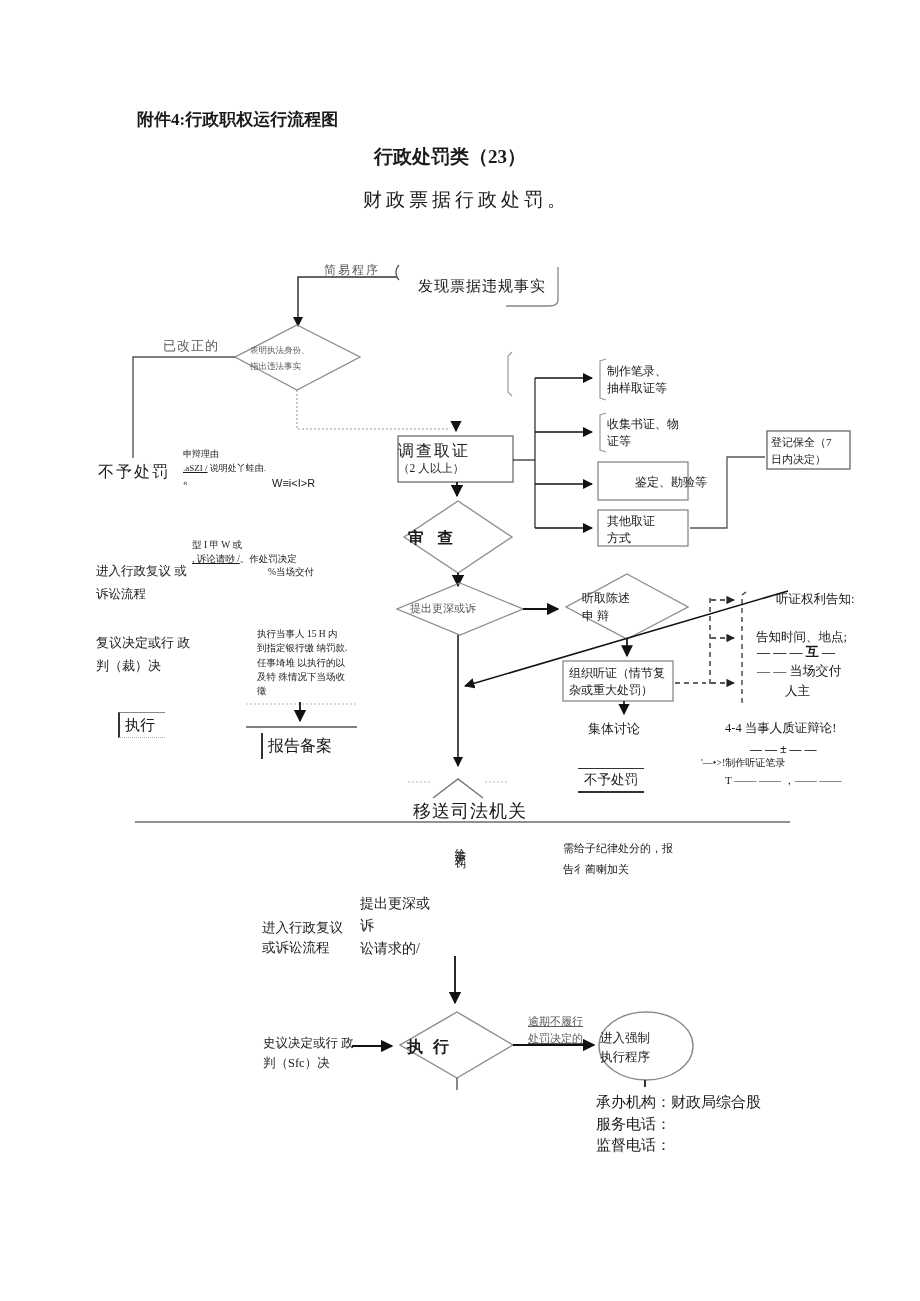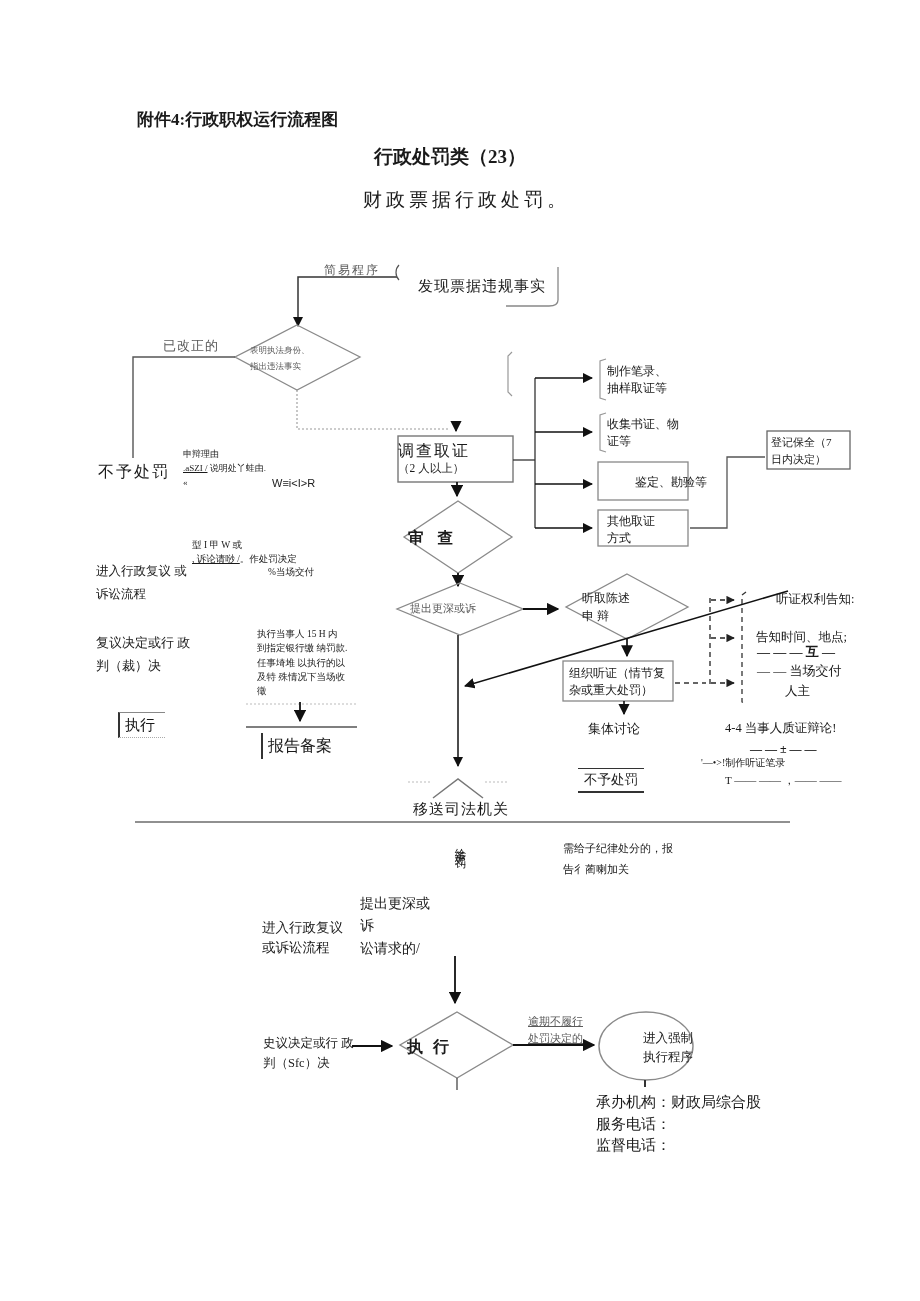--- a/index.html
+++ b/index.html
@@ -148,21 +148,21 @@
 日内决定）</div>
 
   <div class="t c" style="left:408px;top:528px;width:100px;font-size:15.5px;font-weight:bold;letter-spacing:5px;">审 查</div>
   <div class="t gray c" style="left:410px;top:601px;width:100px;font-size:11px;">提出更深或诉</div>
   <div class="t pre c" style="left:582px;top:589px;width:90px;font-size:12px;line-height:1.5;">听取陈述
 申 辩</div>
   <div class="t pre" style="left:569px;top:665px;font-size:12px;line-height:1.45;">组织听证（情节复
 杂或重大处罚）</div>
   <div class="t" style="left:588px;top:720px;font-size:13px;">集体讨论</div>
   <div class="t nopen" style="left:578px;top:768px;font-size:13.5px;">不予处罚</div>
-  <div class="t" style="left:413px;top:799px;font-size:15px;letter-spacing:1px;">移送司法机关</div>
+  <div class="t" style="left:413px;top:799px;font-size:18px;letter-spacing:1px;">移送司法机关</div>
 
   <div class="t" style="left:776px;top:591px;font-size:12.5px;">听证权利告知:</div>
   <div class="t" style="left:756px;top:629px;font-size:12.5px;">告知时间、地点;</div>
   <div class="t" style="left:757px;top:643px;font-size:13px;font-weight:bold;">— — — 互 —</div>
   <div class="t" style="left:757px;top:662px;font-size:13px;">— —  当场交付</div>
   <div class="t" style="left:785px;top:683px;font-size:12.5px;">人主</div>
   <div class="t" style="left:725px;top:720px;font-size:12.5px;">4-4 当事人质证辩论!</div>
   <div class="t" style="left:750px;top:741px;font-size:12px;font-weight:bold;">— — ± — —</div>
   <div class="t" style="left:701px;top:756px;font-size:10px;">'—•&gt;!制作听证笔录</div>
   <div class="t" style="left:725px;top:773px;font-size:11px;">T —— ——  ，—— ——</div>
@@ -172,20 +172,20 @@
 告彳蔺喇加关</div>
   <div class="t pre c" style="left:360px;top:893px;width:80px;font-size:14px;line-height:1.6;">提出更深或诉
 讼请求的/</div>
   <div class="t pre c" style="left:262px;top:918px;width:95px;font-size:13.5px;line-height:1.5;">进入行政复议
 或诉讼流程</div>
   <div class="t pre" style="left:263px;top:1033px;font-size:12.5px;line-height:1.6;">史议决定或行 政
 判（Sfc）决</div>
   <div class="t c" style="left:407px;top:1036px;width:100px;font-size:16px;font-weight:bold;letter-spacing:3px;">执 行</div>
   <div class="t pre gray" style="left:528px;top:1013px;font-size:11px;line-height:1.5;text-decoration:underline;">逾期不履行
 处罚决定的</div>
-  <div class="t pre c" style="left:600px;top:1029px;width:92px;font-size:12.5px;line-height:1.5;padding-left:43px;">进入强制
+  <div class="t pre c" style="left:600px;top:1029px;width:92px;font-size:12.5px;line-height:1.5;">进入强制
 执行程序</div>
 
   <div class="t" style="left:596px;top:1092px;font-size:15px;">承办机构：财政局综合股</div>
   <div class="t" style="left:596px;top:1114px;font-size:15px;">服务电话：</div>
   <div class="t" style="left:596px;top:1135px;font-size:15px;">监督电话：</div>
 
 </div>
 
 </body></html>

